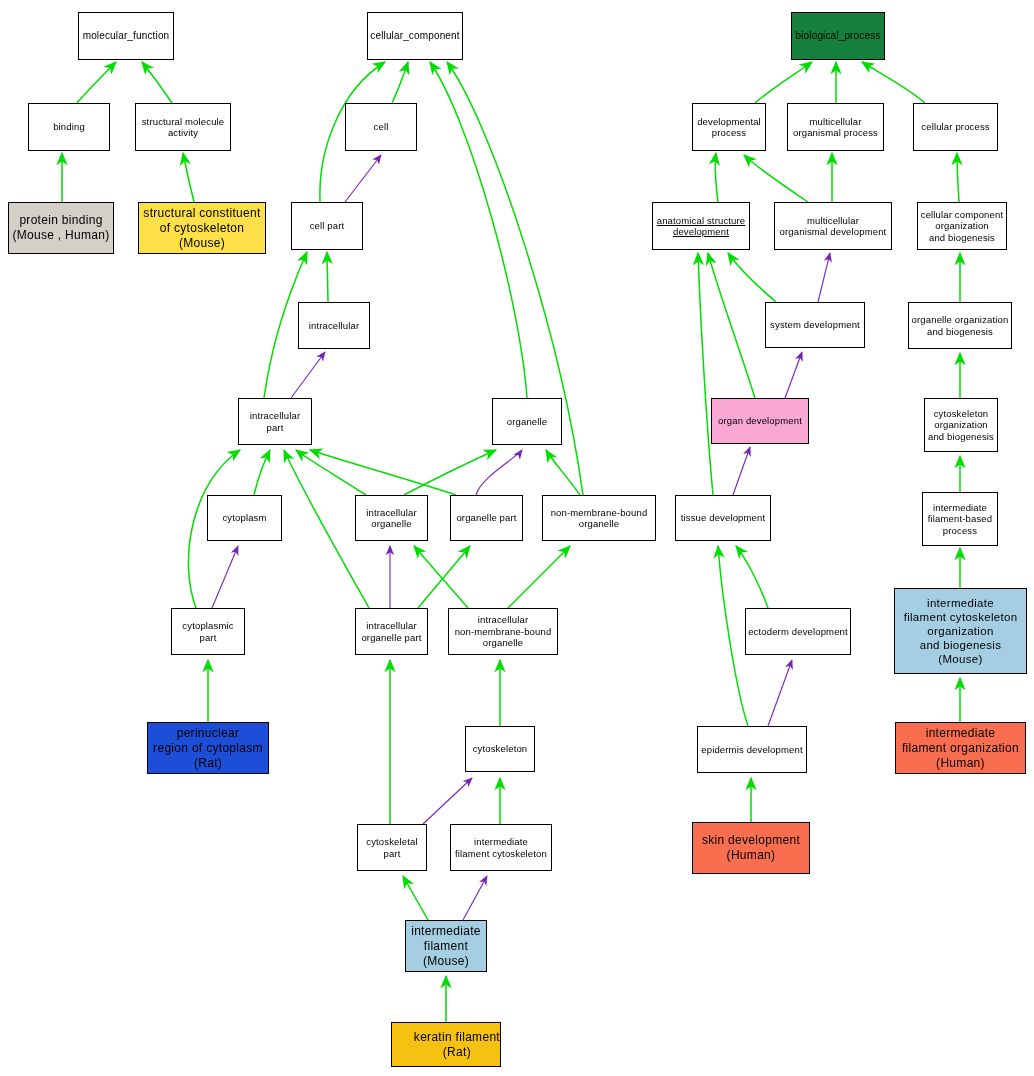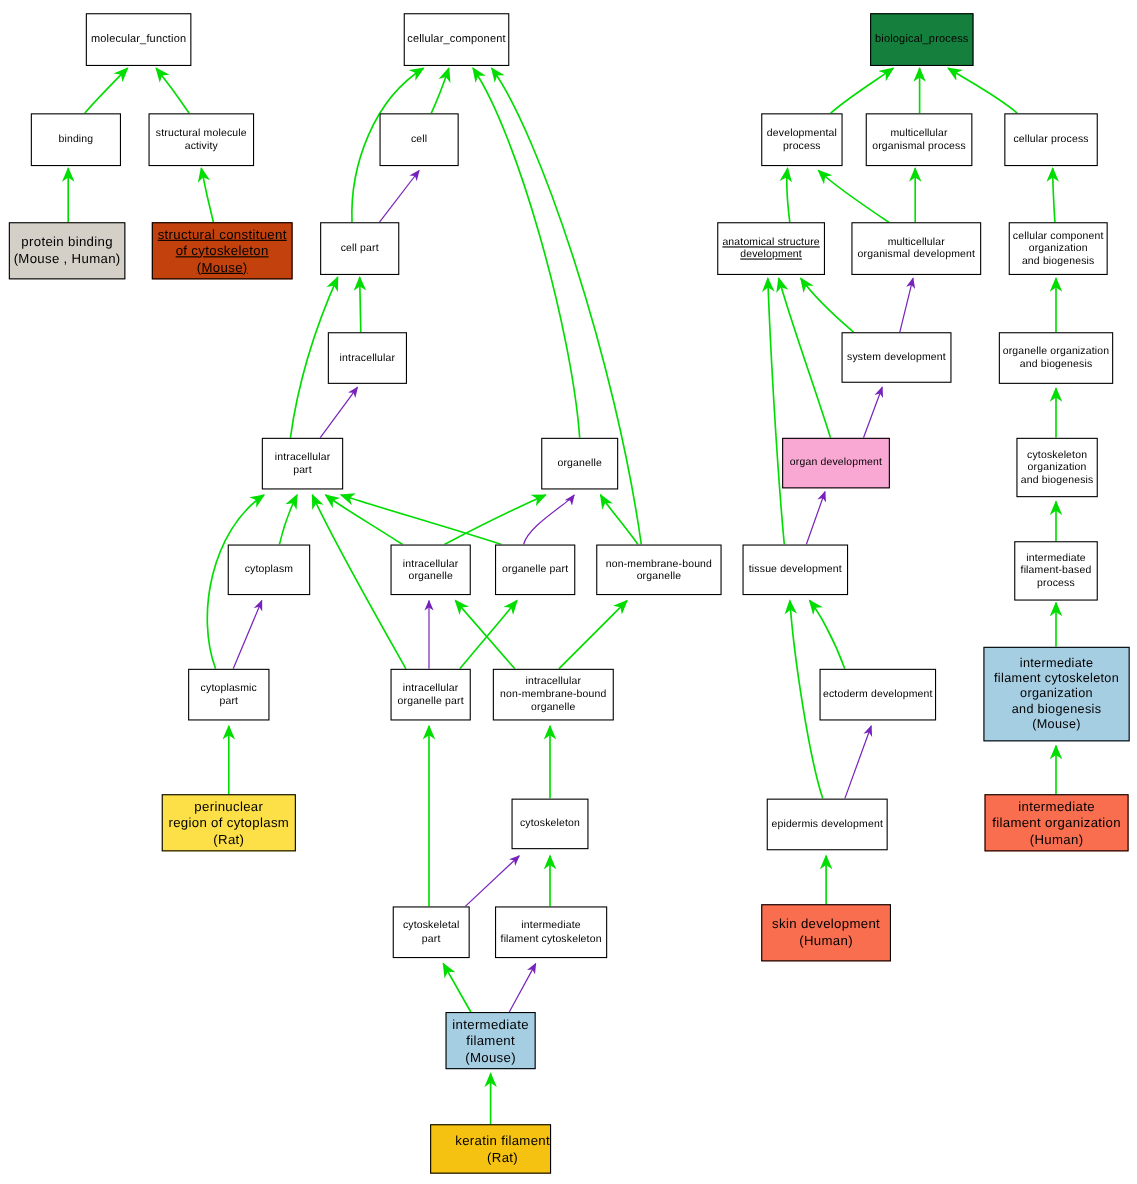--- a/index.html
+++ b/index.html
@@ -106,21 +106,21 @@
         <path d="M 960 722 L 960 678" fill="none" stroke="#00dd00" stroke-width="1.5" marker-end="url(#ah-green)"></path>
       </g>
   </svg>
   <div id="node-layer">
       <div class="node root" style="left: 78px; top: 12px; width: 96px; height: 48px; background: rgb(255, 255, 255);"><span>molecular_function</span></div>
       <div class="node" style="left: 28px; top: 103px; width: 82px; height: 48px; background: rgb(255, 255, 255);"><span>binding</span></div>
       <div class="node" style="left: 135px; top: 103px; width: 96px; height: 48px; background: rgb(255, 255, 255);"><span>structural molecule
 activity</span></div>
       <div class="node annot" style="left: 8px; top: 202px; width: 106px; height: 52px; background: rgb(212, 208, 200);"><span>protein binding
 (Mouse , Human)</span></div>
-      <div class="node annot" style="left: 138px; top: 202px; width: 128px; height: 52px; background: #c2410c; text-decoration: underline;"><span>structural constituent
+      <div class="node annot" style="left: 138px; top: 202px; width: 128px; height: 52px; background: #fde047;"><span>structural constituent
 of cytoskeleton
 (Mouse)</span></div>
       <div class="node root" style="left: 367px; top: 12px; width: 96px; height: 48px; background: rgb(255, 255, 255);"><span>cellular_component</span></div>
       <div class="node" style="left: 345px; top: 103px; width: 72px; height: 48px; background: rgb(255, 255, 255);"><span>cell</span></div>
       <div class="node" style="left: 291px; top: 202px; width: 72px; height: 48px; background: rgb(255, 255, 255);"><span>cell part</span></div>
       <div class="node" style="left: 298px; top: 302px; width: 72px; height: 47px; background: rgb(255, 255, 255);"><span>intracellular</span></div>
       <div class="node" style="left: 238px; top: 398px; width: 74px; height: 47px; background: rgb(255, 255, 255);"><span>intracellular
 part</span></div>
       <div class="node" style="left: 492px; top: 398px; width: 70px; height: 47px; background: rgb(255, 255, 255);"><span>organelle</span></div>
       <div class="node" style="left: 207px; top: 495px; width: 75px; height: 46px; background: rgb(255, 255, 255);"><span>cytoplasm</span></div>
@@ -129,21 +129,21 @@
       <div class="node" style="left: 450px; top: 495px; width: 73px; height: 46px; background: rgb(255, 255, 255);"><span>organelle part</span></div>
       <div class="node" style="left: 542px; top: 495px; width: 114px; height: 46px; background: rgb(255, 255, 255);"><span>non-membrane-bound
 organelle</span></div>
       <div class="node" style="left: 171px; top: 608px; width: 74px; height: 47px; background: rgb(255, 255, 255);"><span>cytoplasmic
 part</span></div>
       <div class="node" style="left: 355px; top: 608px; width: 73px; height: 47px; background: rgb(255, 255, 255);"><span>intracellular
 organelle part</span></div>
       <div class="node" style="left: 448px; top: 608px; width: 110px; height: 47px; background: rgb(255, 255, 255);"><span>intracellular
 non-membrane-bound
 organelle</span></div>
-      <div class="node annot" style="left: 147px; top: 722px; width: 122px; height: 52px; background: #fde047;"><span>perinuclear
+      <div class="node annot" style="left: 147px; top: 722px; width: 122px; height: 52px; background: #1d4ed8;"><span>perinuclear
 region of cytoplasm
 (Rat)</span></div>
       <div class="node" style="left: 465px; top: 726px; width: 70px; height: 46px; background: rgb(255, 255, 255);"><span>cytoskeleton</span></div>
       <div class="node" style="left: 357px; top: 824px; width: 70px; height: 47px; background: rgb(255, 255, 255);"><span>cytoskeletal
 part</span></div>
       <div class="node" style="left: 450px; top: 824px; width: 102px; height: 47px; background: rgb(255, 255, 255);"><span>intermediate
 filament cytoskeleton</span></div>
       <div class="node annot" style="left: 405px; top: 920px; width: 82px; height: 52px; background: rgb(166, 206, 227);"><span>intermediate
 filament
 (Mouse)</span></div>

